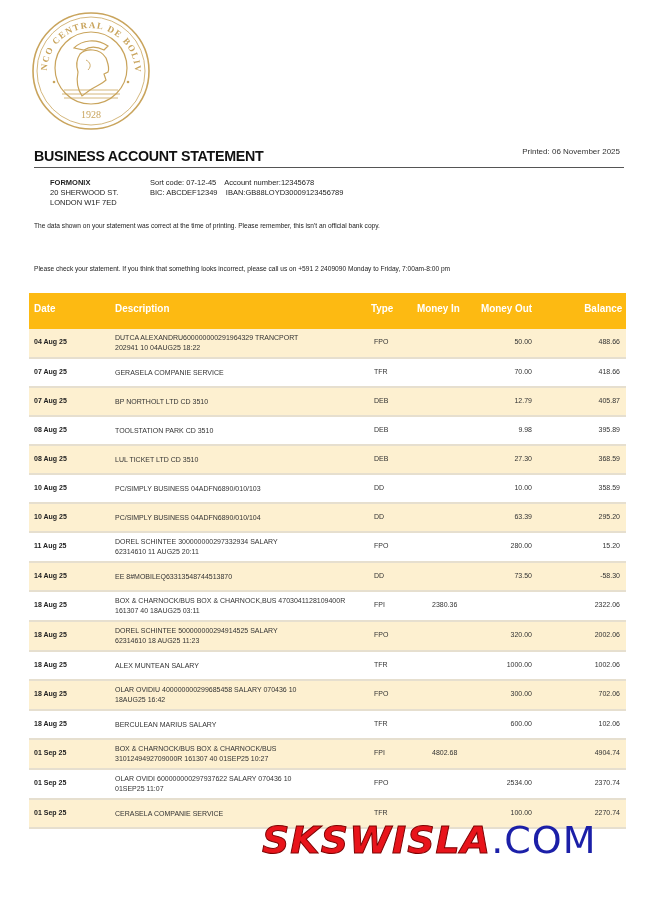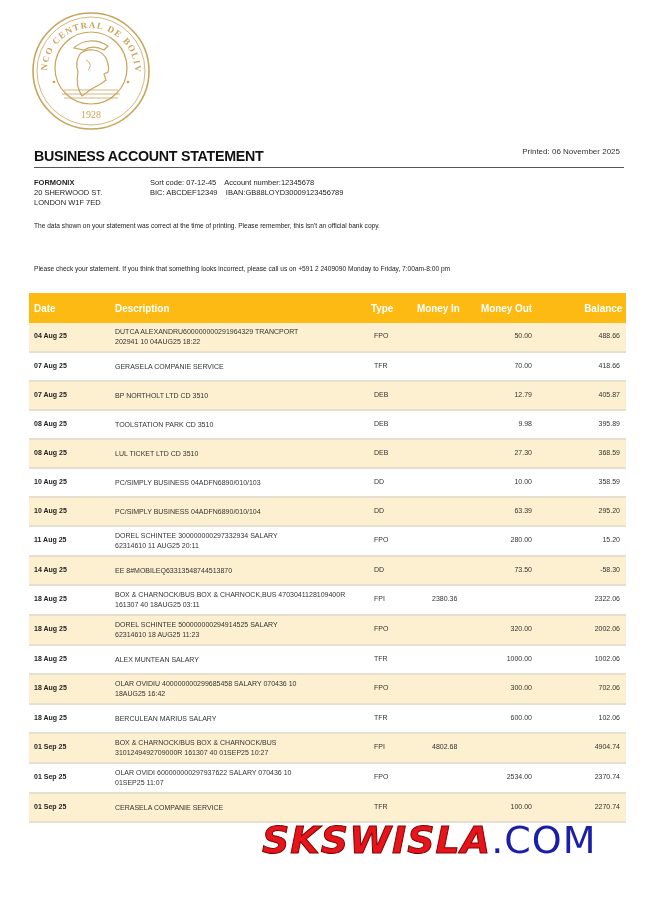--- a/index.html
+++ b/index.html
@@ -4,27 +4,27 @@
   <style>
     html, body { margin: 0; padding: 0; background: #ffffff; }
     body { width: 656px; height: 910px; position: relative; overflow: hidden;
            font-family: "Liberation Sans", sans-serif; color: #222; }
     .logo { position: absolute; left: 30px; top: 10px; width: 122px; height: 122px; }
     .title-row { position: absolute; left: 34px; top: 145px; width: 590px; height: 22px;
                  border-bottom: 1.5px solid #555; }
     .title { position: absolute; left: 0; top: 2px; font-size: 15.5px; font-weight: bold;
              letter-spacing: -0.3px; color: #111; transform: scaleX(0.92); transform-origin: left; }
     .printed { position: absolute; right: 4px; top: 2px; font-size: 8px; color: #333; }
-    .addr { position: absolute; left: 34px; top: 178px; font-size: 7.5px; line-height: 10px; color: #222; }
+    .addr { position: absolute; left: 50px; top: 178px; font-size: 7.5px; line-height: 10px; color: #222; }
     .addr div:first-child { font-weight: bold; }
     .acct { position: absolute; left: 150px; top: 178px; font-size: 7.5px; line-height: 10px; color: #222; }
     .note1 { position: absolute; left: 34px; top: 222px; font-size: 6.6px; color: #222; }
     .note2 { position: absolute; left: 34px; top: 265px; font-size: 6.6px; color: #222; }
     .table { position: absolute; left: 29px; top: 293px; width: 597px; }
-    .thead { height: 30px; background: #FDBA12; color: #ffffff; font-weight: bold;
+    .thead { height: 36px; background: #FDBA12; color: #ffffff; font-weight: bold;
              font-size: 11px; position: relative; text-align: right; }
     .thead span { position: absolute; top: 9px; transform: scaleX(0.9); transform-origin: left; }
     .row { position: relative; border-bottom: 2px solid #e6dfcf; font-size: 7px; color: #333; }
     .row.alt { background: #FDF0D0; }
     .row span { position: absolute; }
     .c-date { left: 5px; font-weight: bold; color: #222; }
     .c-desc { left: 86px; line-height: 10px; width: 250px; }
     .c-type { left: 345px; }
     .c-in { left: 403px; }
     .c-out { right: 94px; text-align: right; }

